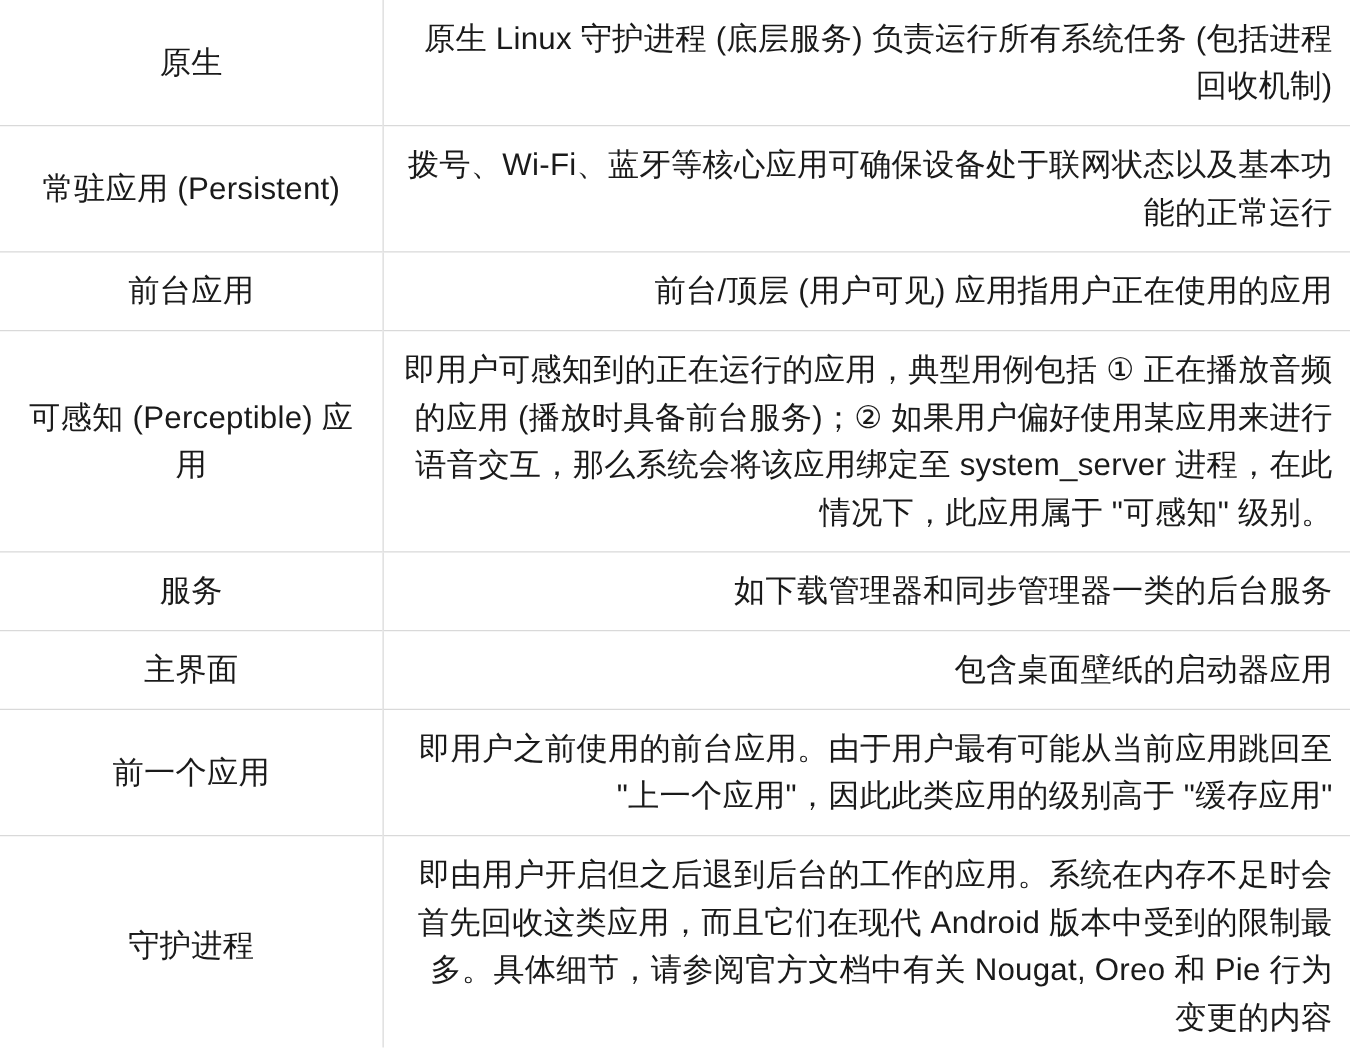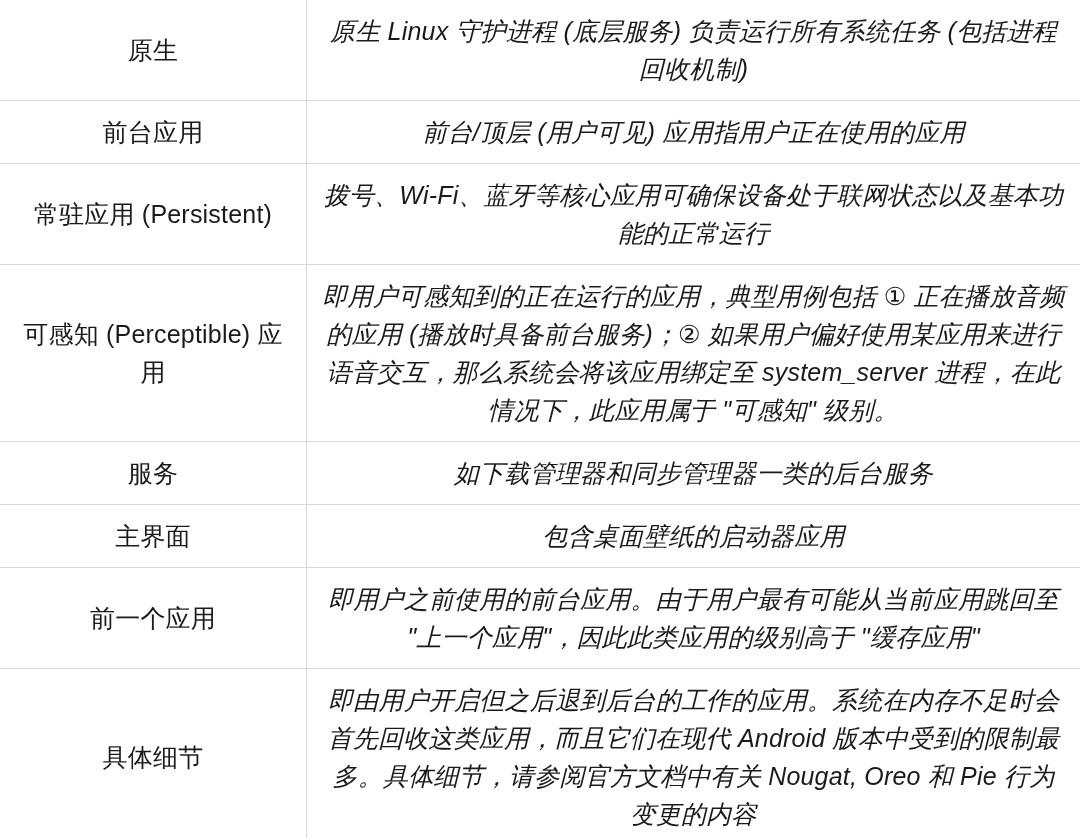--- a/index.html
+++ b/index.html
@@ -33,51 +33,50 @@
     letter-spacing: 0.2px;
   }
   .col-term {
     width: 278px;
     text-align: center;
     border-right: 1px solid #d9d9d9;
     padding-left: 8px;
     padding-right: 8px;
   }
   .col-desc {
-    text-align: center;
+    text-align: right;
     padding-left: 18px;
     padding-right: 16px;
-    font-style: italic;
   }
   .term-text {
     display: block;
   }
 </style>
 </head>
 <body>
 
 <table class="doc-table">
   <tbody>
     <tr>
       <td class="col-term">
         <span class="term-text">原生</span>
       </td>
       <td class="col-desc">原生 Linux 守护进程 (底层服务) 负责运行所有系统任务 (包括进程回收机制)</td>
     </tr>
     <tr>
       <td class="col-term">
+        <span class="term-text">常驻应用 (Persistent)</span>
+      </td>
+      <td class="col-desc">拨号、Wi-Fi、蓝牙等核心应用可确保设备处于联网状态以及基本功能的正常运行</td>
+    </tr>
+    <tr>
+      <td class="col-term">
         <span class="term-text">前台应用</span>
       </td>
       <td class="col-desc">前台/顶层 (用户可见) 应用指用户正在使用的应用</td>
-    </tr>
-    <tr>
-      <td class="col-term">
-        <span class="term-text">常驻应用 (Persistent)</span>
-      </td>
-      <td class="col-desc">拨号、Wi-Fi、蓝牙等核心应用可确保设备处于联网状态以及基本功能的正常运行</td>
     </tr>
     <tr>
       <td class="col-term">
         <span class="term-text">可感知 (Perceptible) 应用</span>
       </td>
       <td class="col-desc">即用户可感知到的正在运行的应用，典型用例包括 ① 正在播放音频的应用 (播放时具备前台服务)；② 如果用户偏好使用某应用来进行语音交互，那么系统会将该应用绑定至 system_server 进程，在此情况下，此应用属于 "可感知" 级别。</td>
     </tr>
     <tr>
       <td class="col-term">
         <span class="term-text">服务</span>
@@ -91,18 +90,18 @@
       <td class="col-desc">包含桌面壁纸的启动器应用</td>
     </tr>
     <tr>
       <td class="col-term">
         <span class="term-text">前一个应用</span>
       </td>
       <td class="col-desc">即用户之前使用的前台应用。由于用户最有可能从当前应用跳回至 "上一个应用"，因此此类应用的级别高于 "缓存应用"</td>
     </tr>
     <tr>
       <td class="col-term">
-        <span class="term-text">具体细节</span>
+        <span class="term-text">守护进程</span>
       </td>
       <td class="col-desc">即由用户开启但之后退到后台的工作的应用。系统在内存不足时会首先回收这类应用，而且它们在现代 Android 版本中受到的限制最多。具体细节，请参阅官方文档中有关 Nougat, Oreo 和 Pie 行为变更的内容</td>
     </tr>
   </tbody>
 </table>
 
 </body></html>

